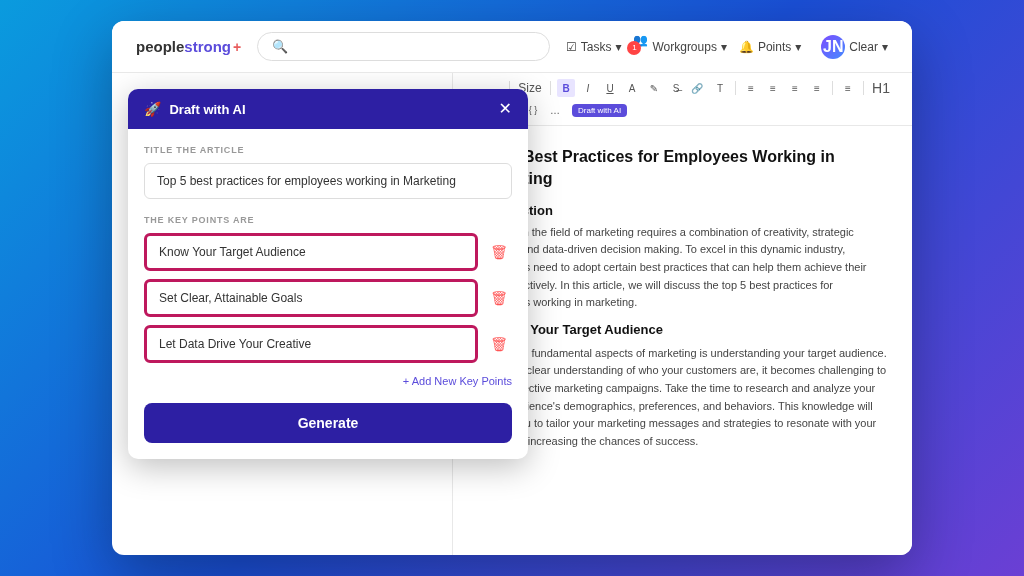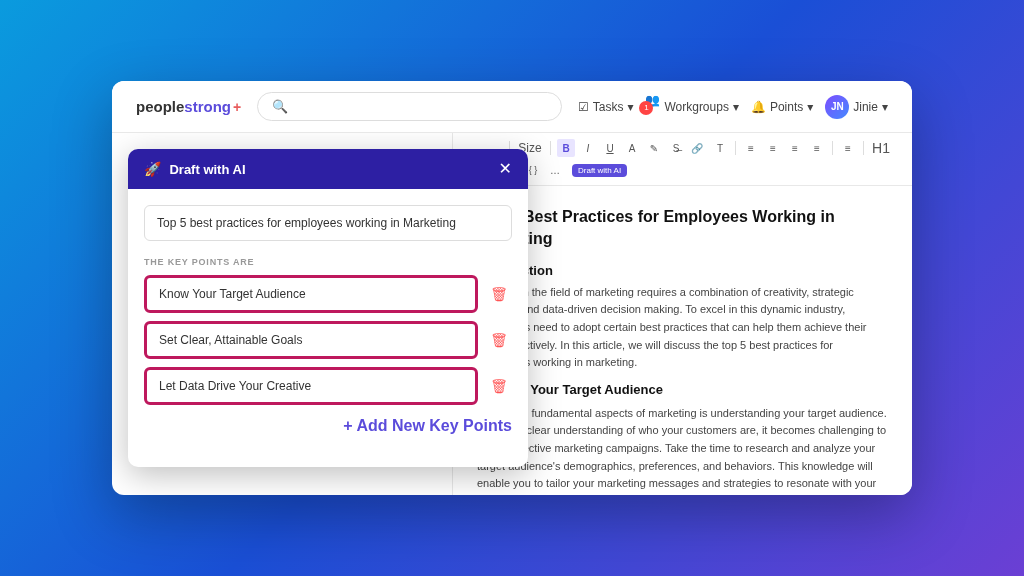--- a/index.html
+++ b/index.html
@@ -10,21 +10,21 @@
       font-family: -apple-system, BlinkMacSystemFont, 'Segoe UI', sans-serif;
       background: linear-gradient(135deg, #0a9bde 0%, #1a4fd6 50%, #6b3fd4 100%);
       display: flex;
       align-items: center;
       justify-content: center;
     }
 
     
     .main-window {
       width: 800px;
-      height: 414px;
+      height: 534px;
       background: #fff;
       border-radius: 12px;
       box-shadow: 0 20px 60px rgba(0,0,0,0.3);
       display: flex;
       flex-direction: column;
       overflow: hidden;
       position: relative;
     }
 
     
@@ -97,23 +97,24 @@
       cursor: pointer;
     }
     .nav-avatar {
       width: 24px;
       height: 24px;
       border-radius: 50%;
       background: linear-gradient(135deg, #7c4dff, #448aff);
       display: flex;
       align-items: center;
       justify-content: center;
-      font-size: 10px;
+      font-size: 16px;
       color: #fff;
       font-weight: 600;
+      margin-left: 8px;
     }
     .nav-badge {
       background: #ff4444;
       color: #fff;
       border-radius: 50%;
       width: 14px;
       height: 14px;
       font-size: 8px;
       display: flex;
       align-items: center;
@@ -223,25 +224,24 @@
       color: #ff5555;
       font-size: 14px;
       padding: 4px;
     }
 
     .add-key-point {
       display: flex;
       align-items: center;
       gap: 4px;
       color: #5b4cdb;
-      font-size: 16px;
+      font-size: 11px;
       cursor: pointer;
       margin-bottom: 16px;
       justify-content: flex-end;
-      font-weight: bold;
     }
 
     .generate-btn {
       width: 100%;
       background: #2d1fa3;
       color: #fff;
       border: none;
       border-radius: 8px;
       padding: 12px;
       font-size: 14px;
@@ -361,37 +361,38 @@
         <span>Workgroups</span>
         <span>▾</span>
       </div>
       <div class="nav-action-item">
         <span style="font-size:12px;">🔔</span>
         <span>Points</span>
         <span>▾</span>
       </div>
       <div class="nav-action-item">
         <div class="nav-avatar">JN</div>
-        <span>Jinie</span>
+        <span>Clear</span>
         <span>▾</span>
       </div>
     </div>
   </div>
 
   <div class="content-area">
 
     <div class="draft-modal">
       <div class="draft-modal-header">
         <div class="draft-modal-title">
           <span class="ai-icon">🚀</span>
           <span>Draft with AI</span>
         </div>
         <button class="close-btn">✕</button>
       </div>
       <div class="draft-modal-body">
+        <div class="field-label">TITLE THE ARTICLE</div>
         <input class="text-field" type="text" value="Top 5 best practices for employees working in Marketing" style="">
 
         <div class="field-label">THE KEY POINTS ARE</div>
         <div class="key-points-list">
           <div class="key-point-row">
             <input class="key-point-input" type="text" value="Know Your Target Audience" style="">
             <button class="delete-btn">🗑</button>
           </div>
           <div class="key-point-row">
             <input class="key-point-input" type="text" value="Set Clear, Attainable Goals" style="">
@@ -400,20 +401,21 @@
           <div class="key-point-row">
             <input class="key-point-input" type="text" value="Let Data Drive Your Creative" style="">
             <button class="delete-btn">🗑</button>
           </div>
         </div>
 
         <div class="add-key-point">
           <span>+ Add New Key Points</span>
         </div>
 
+        <button class="generate-btn">Generate</button>
       </div>
     </div>
 
     <div class="doc-area">
       <div class="doc-toolbar">
         <button class="toolbar-btn">←</button>
         <button class="toolbar-btn">→</button>
         <div class="toolbar-separator"></div>
         <button class="toolbar-btn" style="font-size:12px; width:28px;">Size</button>
         <div class="toolbar-separator"></div>

